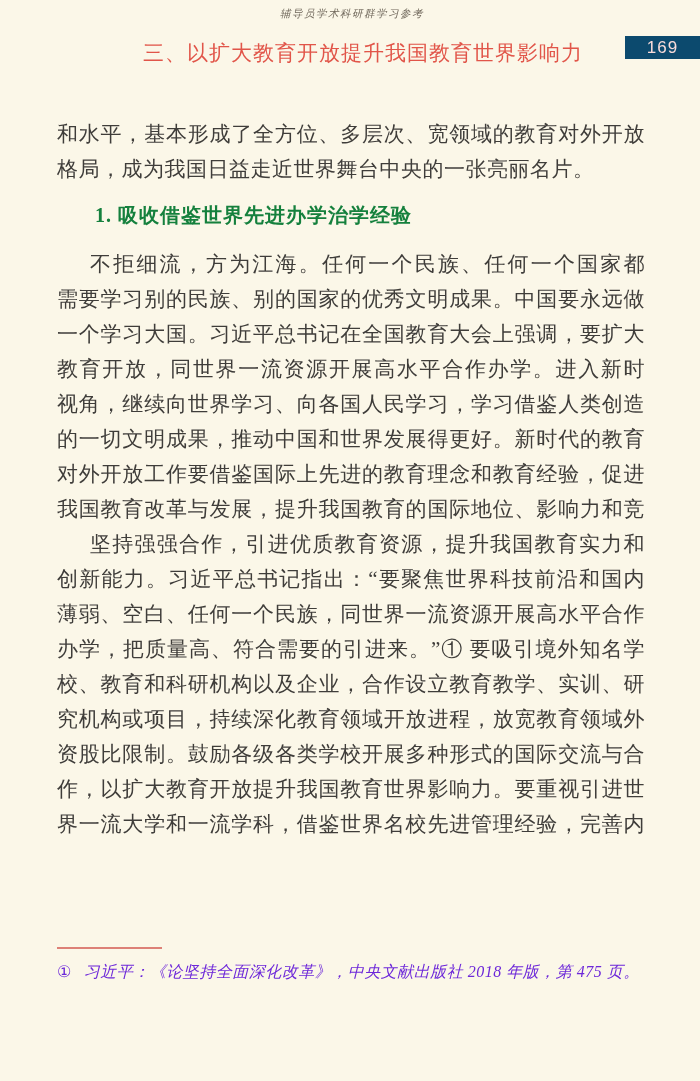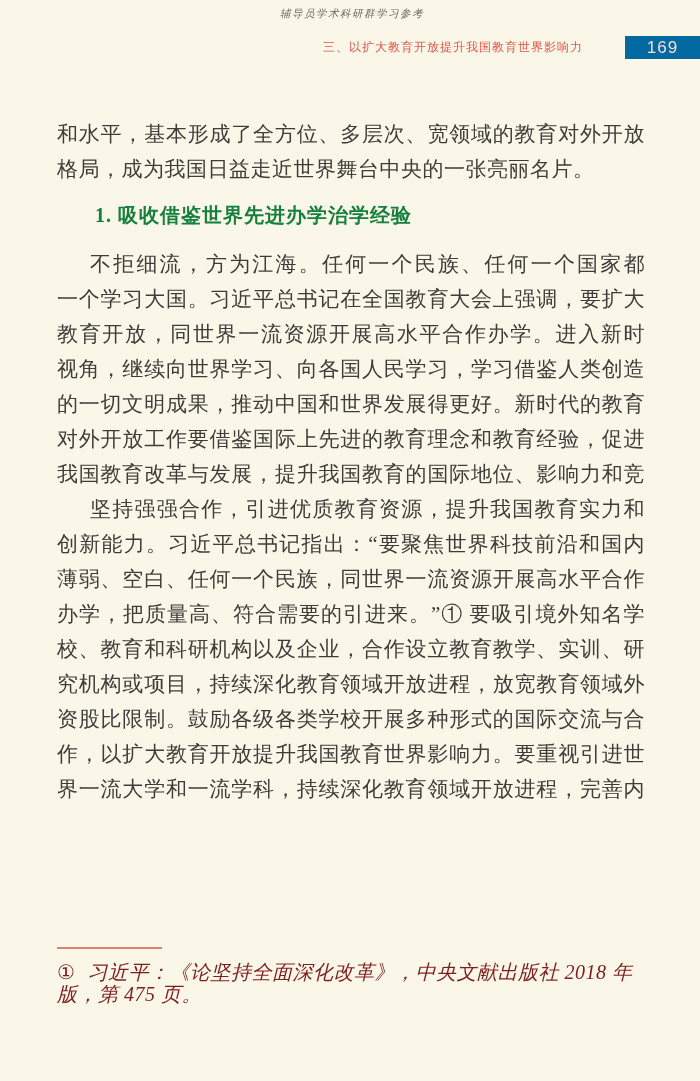--- a/index.html
+++ b/index.html
@@ -20,31 +20,31 @@
     letter-spacing: 1.5px;
     color: #6f675a;
     font-style: italic;
   }
   
   .chapter-title {
     position: absolute;
     top: 39px;
     right: 117px;
     font-family: "Liberation Sans", "DejaVu Sans", sans-serif;
-    font-size: 12px;
+    font-size: 21px;
     letter-spacing: 1px;
     color: #e15549;
   }
   .page-badge {
     position: absolute;
     top: 36px;
     right: 0;
     width: 75px;
     height: 23px;
-    background: #0369a1;
+    background: #0c4a6e;
     color: #f9dcda;
     font-family: "Liberation Sans", "DejaVu Sans", sans-serif;
     font-size: 17px;
     line-height: 23px;
     text-align: center;
     letter-spacing: 1px;
   }
   
   .body-col {
     position: absolute;
@@ -82,58 +82,59 @@
     top: 947px;
     left: 57px;
     width: 105px;
     border-top: 2px solid #dd8177;
   }
   .footnote {
     position: absolute;
     top: 961px;
     left: 57px;
     width: 590px;
-    font-size: 20px;
+    font-size: 16px;
     line-height: 22px;
     letter-spacing: 0.5px;
-    color: #7f1d1d;
+    color: #6d28d9;
     font-style: italic;
   }
   .footnote .marker { margin-right: 12px; font-style: normal; }
 </style>
 </head>
 <body>
 
 <div class="page">
   <div class="running-head">辅导员学术科研群学习参考</div>
 
   <div class="chapter-title">三、以扩大教育开放提升我国教育世界影响力</div>
 
   <div class="page-badge">169</div>
 
   <div class="body-col">
       <div class="line j">和水平，基本形成了全方位、多层次、宽领域的教育对外开放</div>
       <div class="line">格局，成为我国日益走近世界舞台中央的一张亮丽名片。</div>
       <div class="heading">1. 吸收借鉴世界先进办学治学经验</div>
       <div class="line j indent">不拒细流，方为江海。任何一个民族、任何一个国家都</div>
+      <div class="line j">需要学习别的民族、别的国家的优秀文明成果。中国要永远做</div>
       <div class="line j">一个学习大国。习近平总书记在全国教育大会上强调，要扩大</div>
       <div class="line j">教育开放，同世界一流资源开展高水平合作办学。进入新时</div>
       <div class="line j">视角，继续向世界学习、向各国人民学习，学习借鉴人类创造</div>
       <div class="line j">的一切文明成果，推动中国和世界发展得更好。新时代的教育</div>
       <div class="line j">对外开放工作要借鉴国际上先进的教育理念和教育经验，促进</div>
       <div class="line j">我国教育改革与发展，提升我国教育的国际地位、影响力和竞</div>
       <div class="line j indent">坚持强强合作，引进优质教育资源，提升我国教育实力和</div>
       <div class="line j">创新能力。习近平总书记指出：“要聚焦世界科技前沿和国内</div>
       <div class="line j">薄弱、空白、任何一个民族，同世界一流资源开展高水平合作</div>
       <div class="line j">办学，把质量高、符合需要的引进来。”① 要吸引境外知名学</div>
       <div class="line j">校、教育和科研机构以及企业，合作设立教育教学、实训、研</div>
       <div class="line j">究机构或项目，持续深化教育领域开放进程，放宽教育领域外</div>
       <div class="line j">资股比限制。鼓励各级各类学校开展多种形式的国际交流与合</div>
       <div class="line j">作，以扩大教育开放提升我国教育世界影响力。要重视引进世</div>
-      <div class="line j">界一流大学和一流学科，持续深化教育领域开放进程，完善内</div>
+      <div class="line j">界一流大学和一流学科，借鉴世界名校先进管理经验，完善内</div>
     </div>
 
   <div class="footnote-sep"></div>
 
   <div class="footnote">
     <span class="marker">①</span><span>习近平：《论坚持全面深化改革》，中央文献出版社 2018 年版，第 475 页。</span>
   </div>
 </div>
 
 </body></html>

